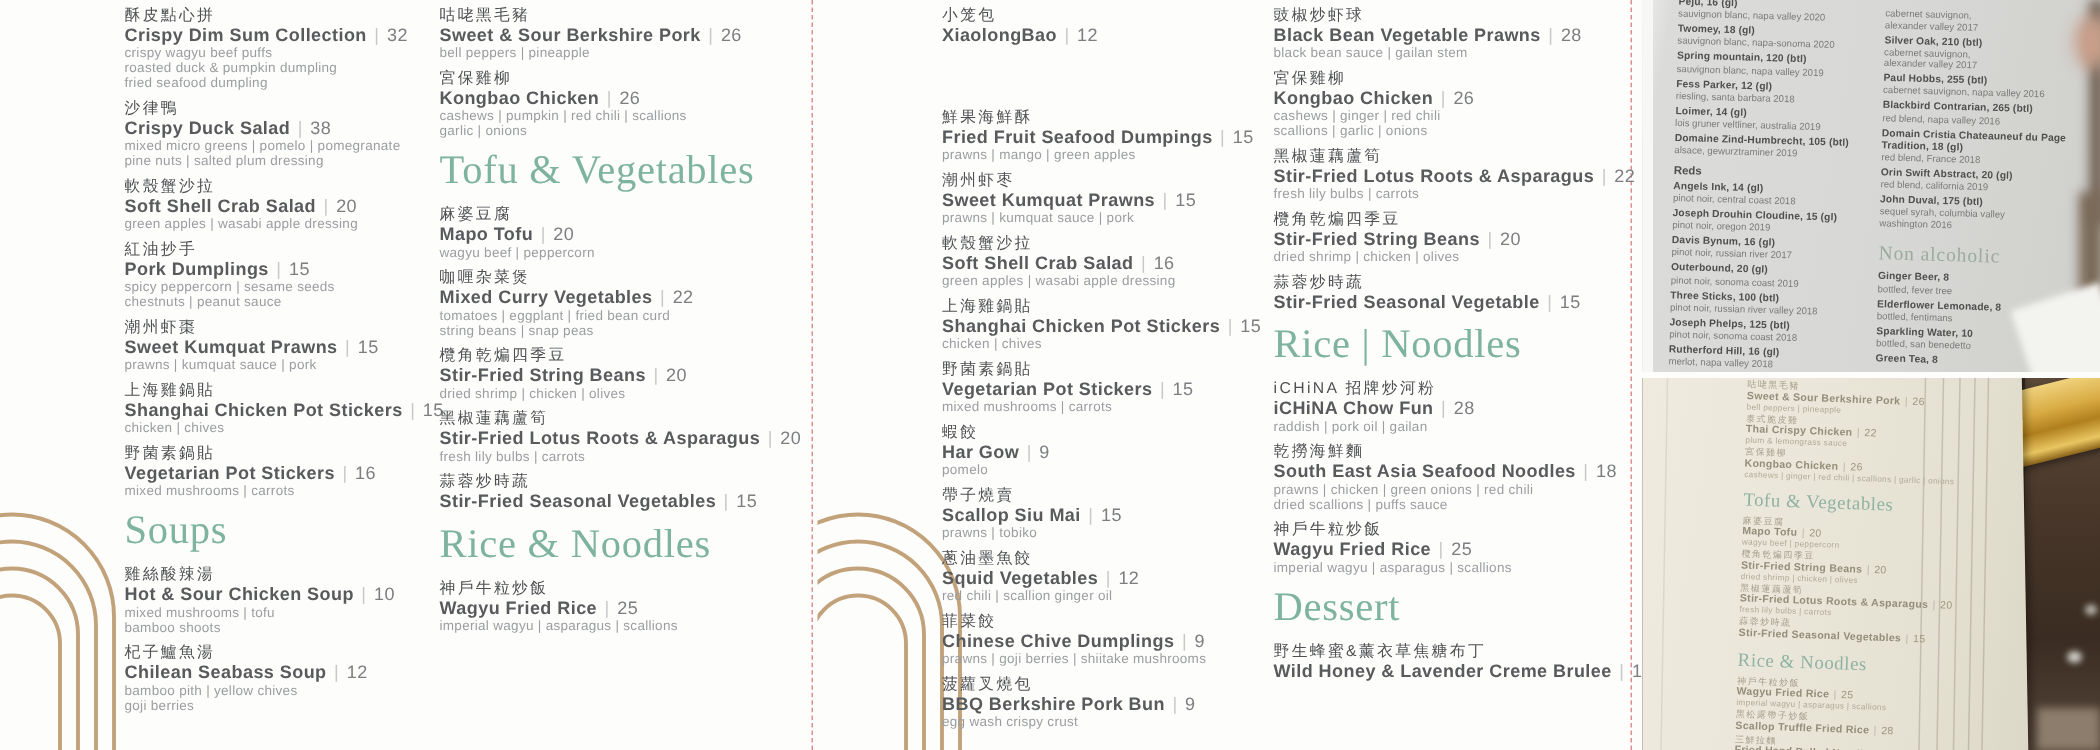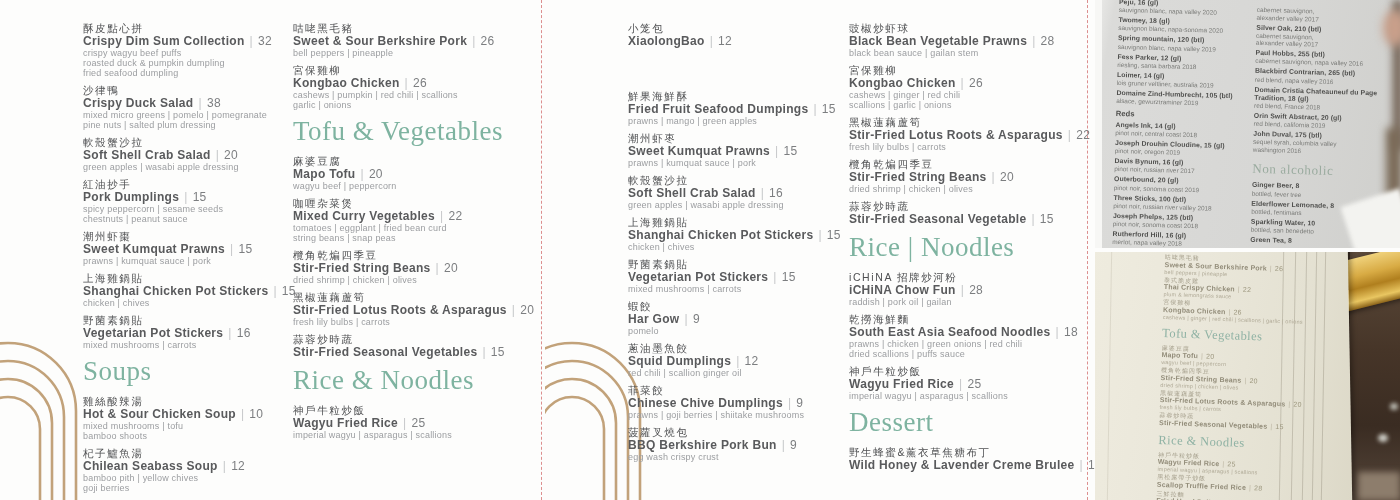--- a/index.html
+++ b/index.html
@@ -1,20 +1,20 @@
 <!DOCTYPE html>
 <html><head>
 <meta charset="utf-8">
 <style>
   html,body{margin:0;padding:0;background:#ffffff;}
   .canvas{position:relative;width:1400px;height:500px;overflow:hidden;background:#fdfdfc;
           font-family:"Liberation Sans",sans-serif;}
 
   
-  .col{position:absolute;top:22px;}
+  .col{position:absolute;top:4px;}
   .col[data-col="0"]{left:83px;width:230px;}
   .col[data-col="1"]{left:293px;width:244px;}
   .col[data-col="2"]{left:628px;width:208px;}
   .col[data-col="3"]{left:849px;width:238px;}
   .col[data-col="2"] .m-item:first-child{margin-bottom:42px;}
 
   .m-item{margin-bottom:6px;}
   .zh{font-size:10.5px;color:#4f5052;letter-spacing:1.6px;line-height:12px;}
   .row{font-size:12px;font-weight:700;color:#595a5c;letter-spacing:.3px;line-height:14px;white-space:nowrap;}
   .pipe{color:#c6c8ca;font-weight:400;margin:0 5px;}
@@ -221,22 +221,27 @@
         <div class="zh">野菌素鍋貼</div>
         <div class="row"><span class="en">Vegetarian Pot Stickers</span><span class="pipe">|</span><span class="pr">15</span></div>
         <div class="desc">mixed mushrooms | carrots</div>
       </div>
       <div class="m-item">
         <div class="zh">蝦餃</div>
         <div class="row"><span class="en">Har Gow</span><span class="pipe">|</span><span class="pr">9</span></div>
         <div class="desc">pomelo</div>
       </div>
       <div class="m-item">
+        <div class="zh">帶子燒賣</div>
+        <div class="row"><span class="en">Scallop Siu Mai</span><span class="pipe">|</span><span class="pr">15</span></div>
+        <div class="desc">prawns | tobiko</div>
+      </div>
+      <div class="m-item">
         <div class="zh">蔥油墨魚餃</div>
-        <div class="row"><span class="en">Squid Dumplings</span><span class="pipe">|</span><span class="pr">12</span></div>
+        <div class="row"><span class="en">Squid Vegetables</span><span class="pipe">|</span><span class="pr">12</span></div>
         <div class="desc">red chili | scallion ginger oil</div>
       </div>
       <div class="m-item">
         <div class="zh">菲菜餃</div>
         <div class="row"><span class="en">Chinese Chive Dumplings</span><span class="pipe">|</span><span class="pr">9</span></div>
         <div class="desc">prawns | goji berries | shiitake mushrooms</div>
       </div>
       <div class="m-item">
         <div class="zh">菠蘿叉燒包</div>
         <div class="row"><span class="en">BBQ Berkshire Pork Bun</span><span class="pipe">|</span><span class="pr">9</span></div>

